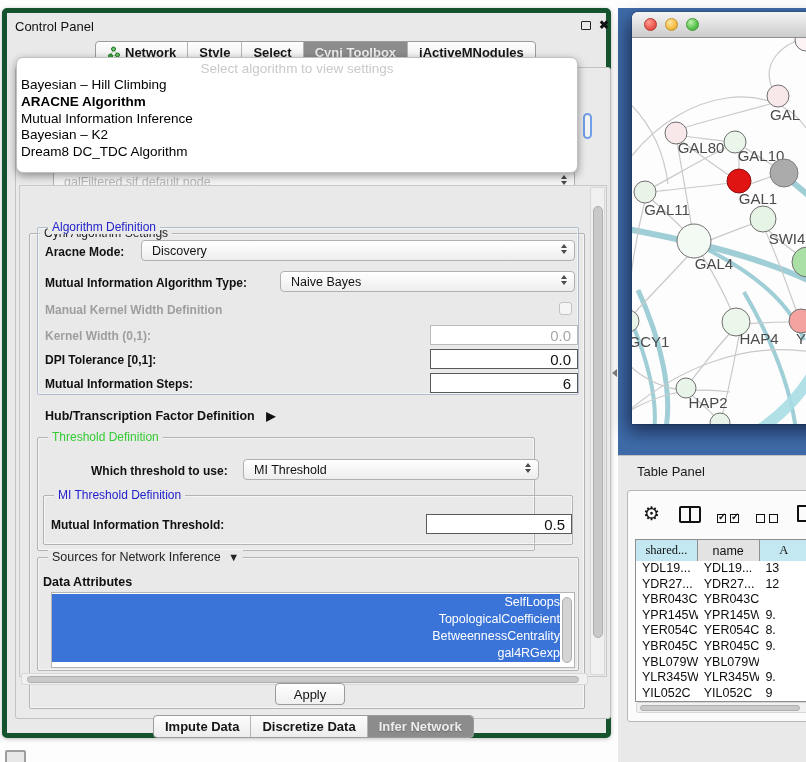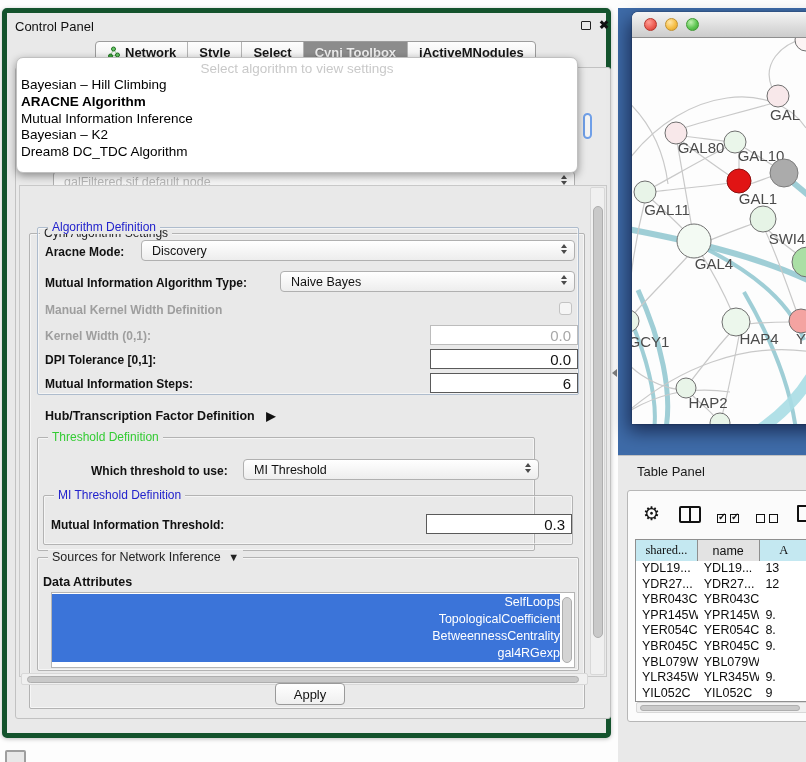--- a/index.html
+++ b/index.html
@@ -210,21 +210,21 @@
           <i class="up"></i>
           <i class="dn"></i>
         </span>
     </div>
 
     <div class="abs grp" style="left:36px;top:482px;width:530px;height:50px;padding-left:16px;">
       <span class="grp-title blue">MI Threshold Definition</span>
     </div>
     <div class="abs lbl" style="left:44px;top:505px;">Mutual Information Threshold:</div>
     <div class="abs field" style="left:419px;top:501px;width:146px;">
-      <span>0.3</span>
+      <span>0.5</span>
     </div>
 
     <div class="abs grp" style="left:30px;top:544px;width:542px;height:114px;">
       <span class="grp-title" style="font-size:12.5px;">
         <span>Sources for Network Inference</span>
         <span style="margin-left:4px;font-size:11px;">▼</span>
       </span>
     </div>
     <div class="abs lbl" style="left:36px;top:562px;font-size:12.5px;">Data Attributes</div>
     <div class="abs attr-list" style="left:44px;top:579px;width:524px;height:76px;text-align:right;">
@@ -241,20 +241,31 @@
       <div class="abs thumb" style="left:2px;top:18px;width:10px;height:432px;"></div>
     </div>
     <div class="abs sb-track" style="left:14px;top:660px;width:567px;height:12px;">
       <div class="abs thumb" style="left:5px;top:2px;width:552px;height:7px;"></div>
     </div>
 
     <div class="abs btn" style="left:268px;top:670px;width:70px;height:22px;">
       <span>Apply</span>
     </div>
 
+    <div id="bottom-tabs" class="abs tabstrip" style="left:146px;top:702px;">
+        <div class="seg">
+          <span>Impute Data</span>
+        </div>
+        <div class="seg">
+          <span>Discretize Data</span>
+        </div>
+        <div class="seg sel">
+          <span>Infer Network</span>
+        </div>
+      </div>
   </div>
 
   <div class="abs dropdown" style="left:16px;top:57px;width:562px;height:116px;z-index:30;">
     <div class="dd-ph">Select algorithm to view settings</div>
     <div id="algo-items">
         <div class="dd-item">Bayesian – Hill Climbing</div>
         <div class="dd-item sel">ARACNE Algorithm</div>
         <div class="dd-item">Mutual Information Inference</div>
         <div class="dd-item">Bayesian – K2</div>
         <div class="dd-item">Dream8 DC_TDC Algorithm</div>

